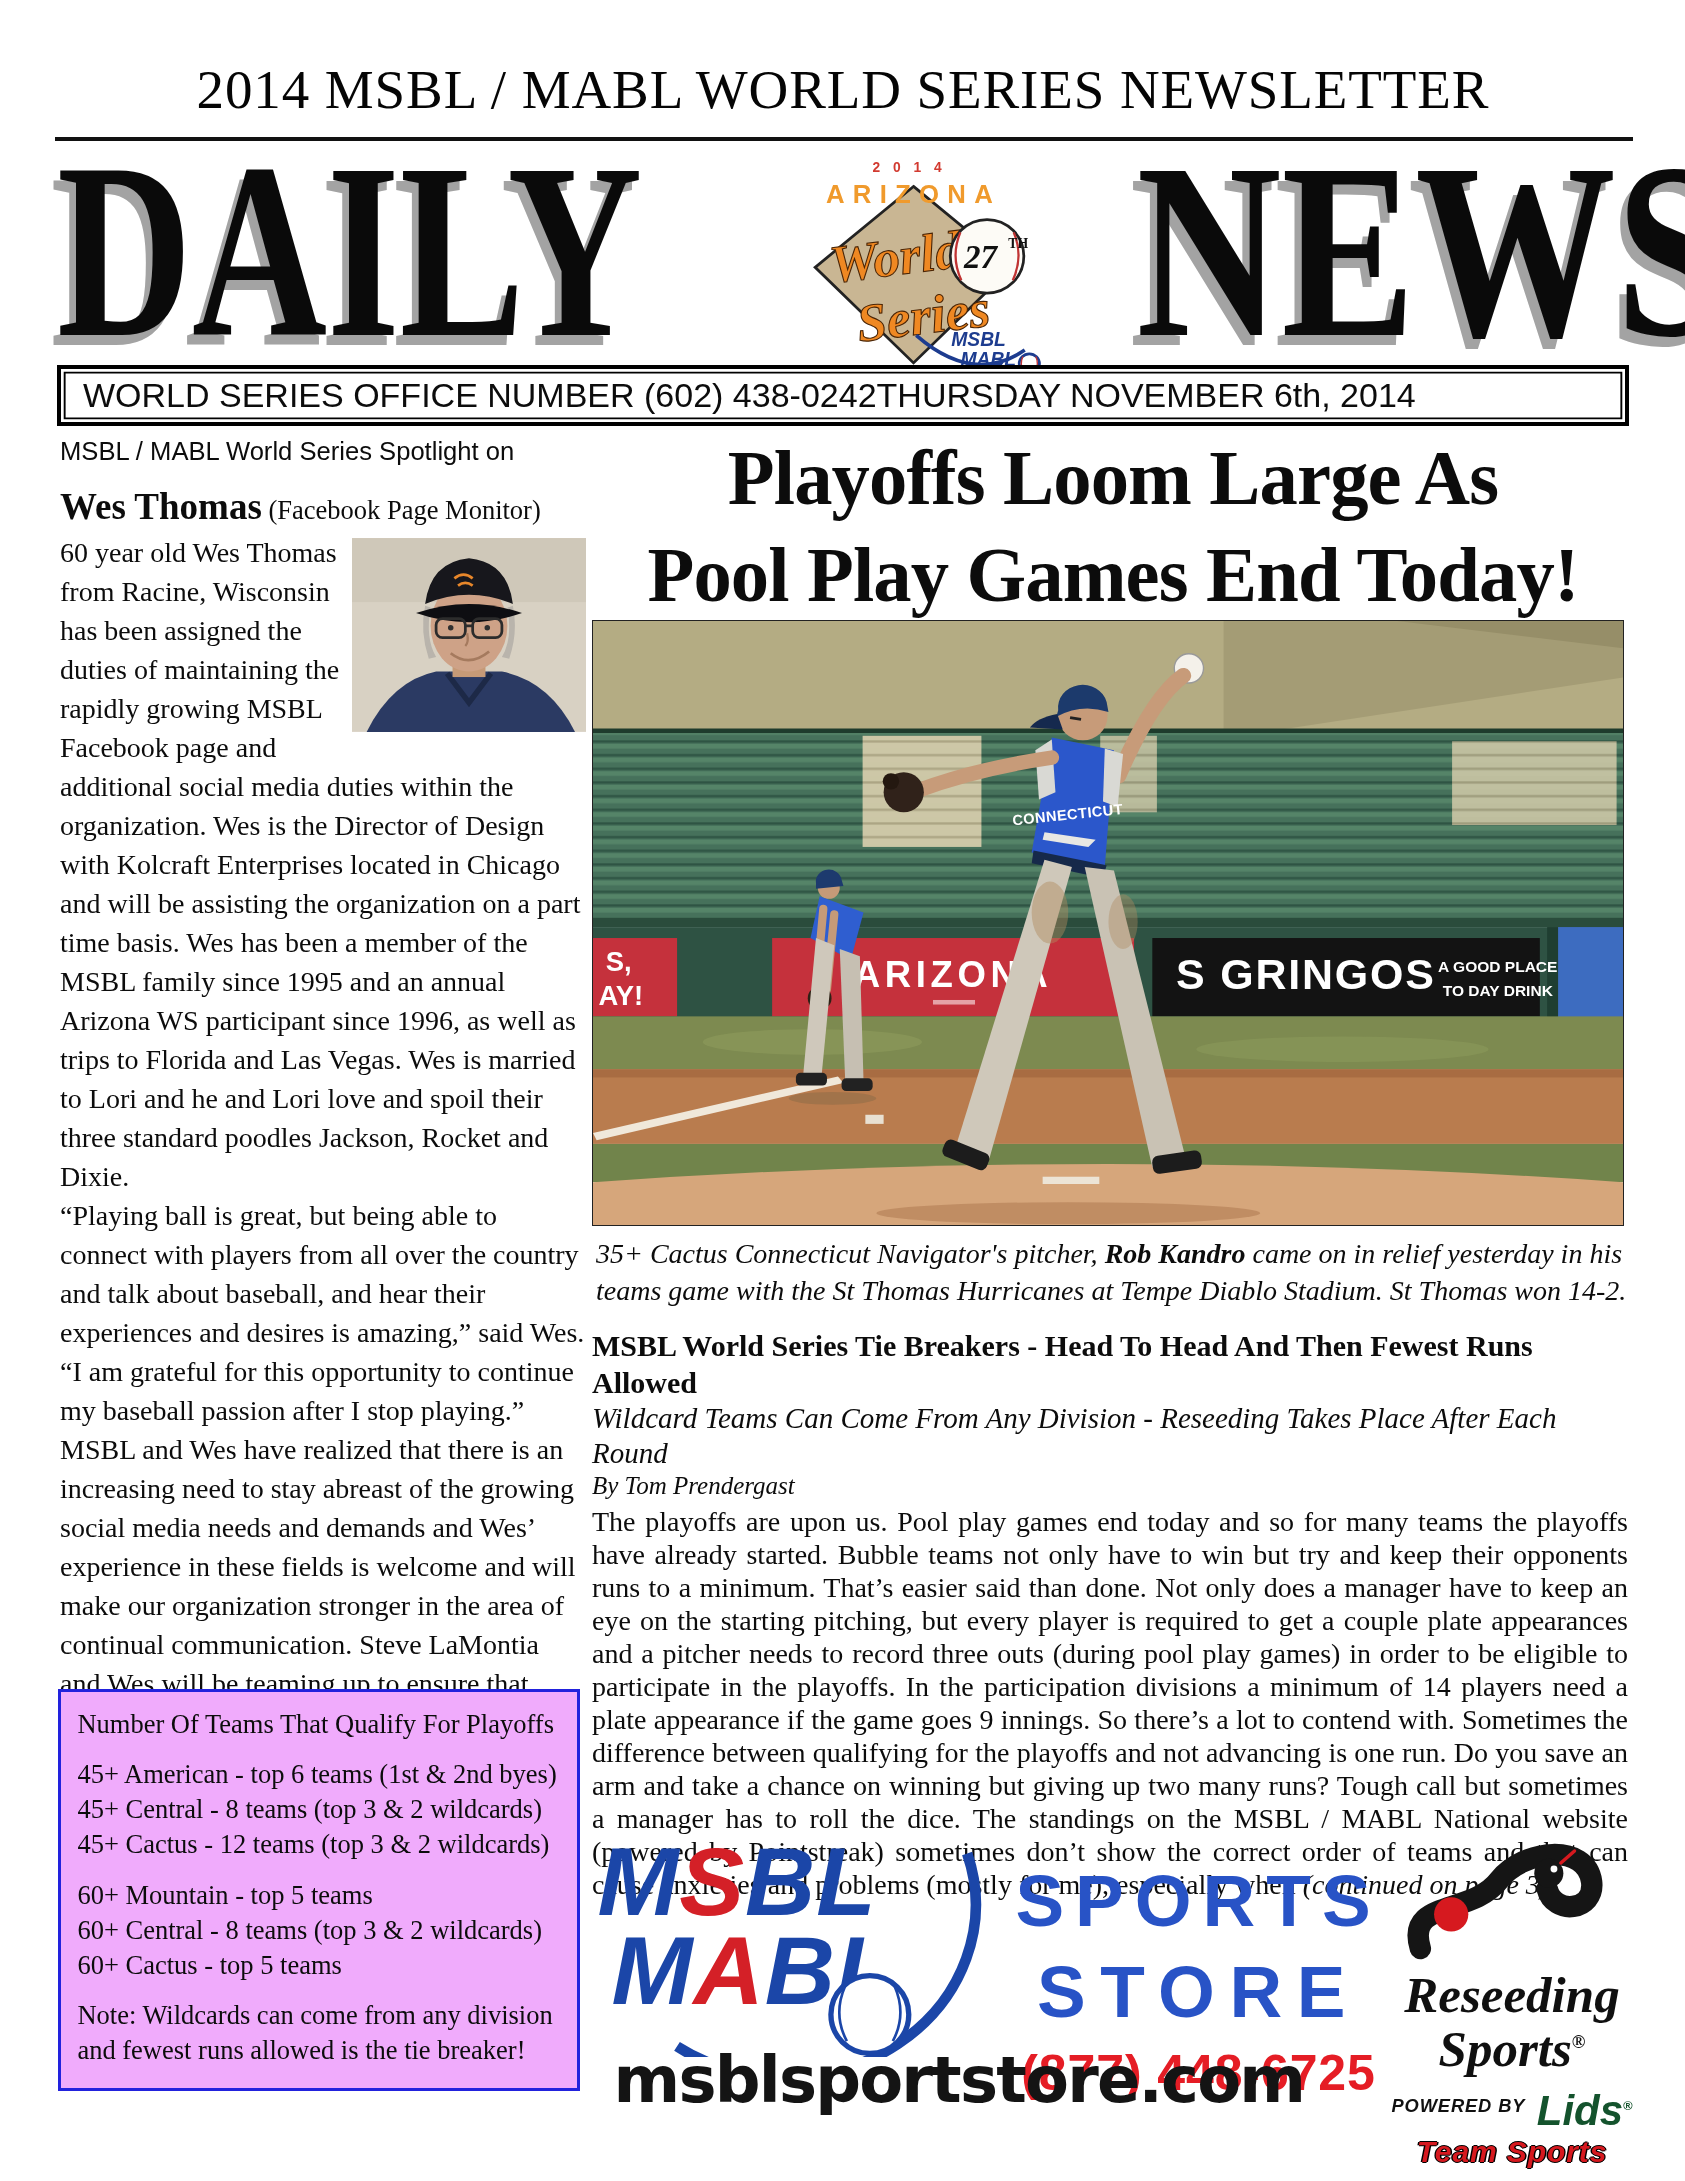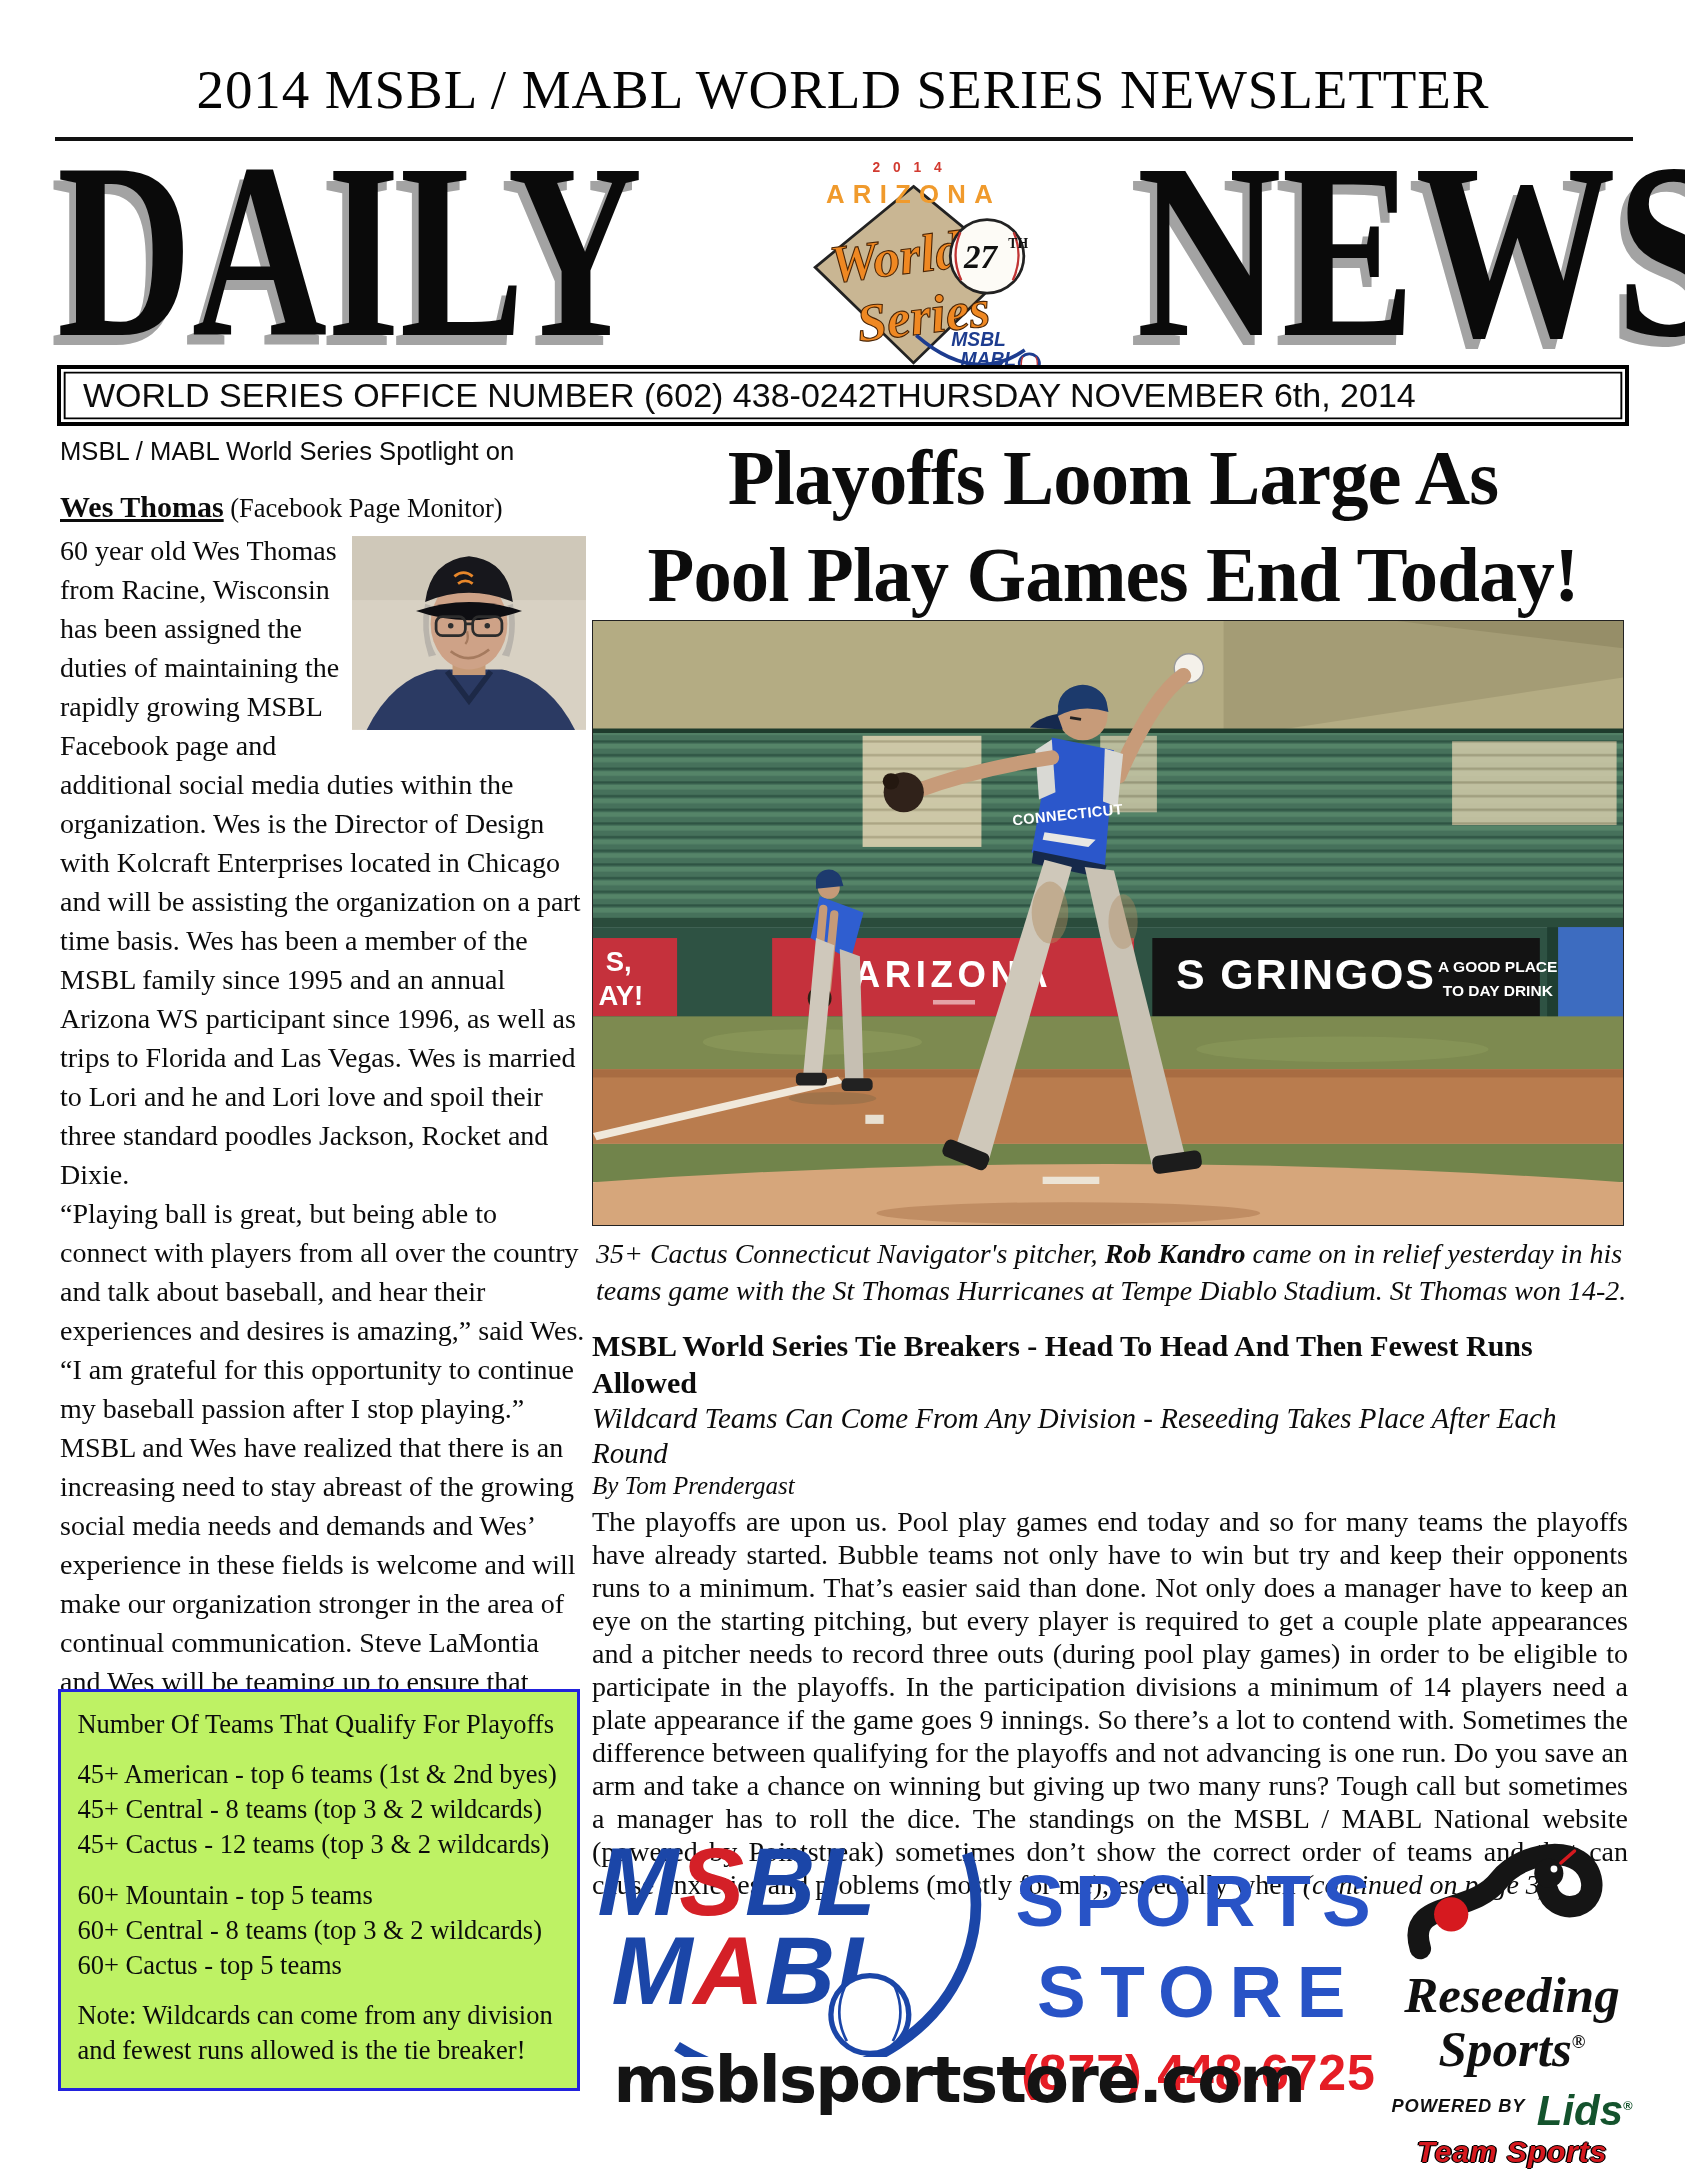--- a/index.html
+++ b/index.html
@@ -21,28 +21,28 @@
 
   .info-bar { position:absolute; top:365px; left:57px; width:1572px; height:61px;
               border:4.6px solid #000; box-shadow: inset 0 0 0 2.7px #fff, inset 0 0 0 4.6px #000;
               display:flex; justify-content:flex-start; align-items:center; padding:0 22px;
               font:400 34px "Liberation Sans", sans-serif; background:#fff; }
 
   
   .left-col { position:absolute; left:60px; top:437px; width:526px; }
   .spotlight { font:400 25.6px "Liberation Sans", sans-serif; margin-bottom:22px; }
   .bio-name-line { font:400 26.5px/37px "Liberation Serif", serif; margin-bottom:3.7px; }
-  .bio-name-line b { font-size:30px;text-decoration:underline; }
+  .bio-name-line b { font-size:37px; }
   .portrait { float:right; width:234px; height:194px; margin:5.5px 0 7.3px 12.8px; }
   .bio p { font:400 28px/39px "Liberation Serif", serif; }
   .fb-link { color:#0000cc; text-decoration:underline; cursor:pointer; }
 
   .qualify-box { position:absolute; left:58px; top:1689px; width:522px;
                  border:3.7px solid #2222dd; padding:14.6px 14.6px 20px 16.4px;
-                 font:400 26.5px/35px "Liberation Serif", serif; background:#bef264; }
+                 font:400 26.5px/35px "Liberation Serif", serif; background:#f0abfc; }
   .qbox-group { margin-top:15.5px; }
 
   
   .headline { position:absolute; left:592px; top:429px; width:1042px; text-align:center;
               font:700 79px/97px "Liberation Serif", serif; letter-spacing:-0.9px;
               transform:scaleX(0.97); transform-origin:center top; white-space:nowrap; }
   .photo-frame { position:absolute; left:592px; top:620px; width:1032px; height:606px;
                  border:1.8px solid #222; }
   .photo-frame svg { display:block; width:100%; height:100%; }
   .caption { position:absolute; left:596px; top:1235px; width:1038px;

